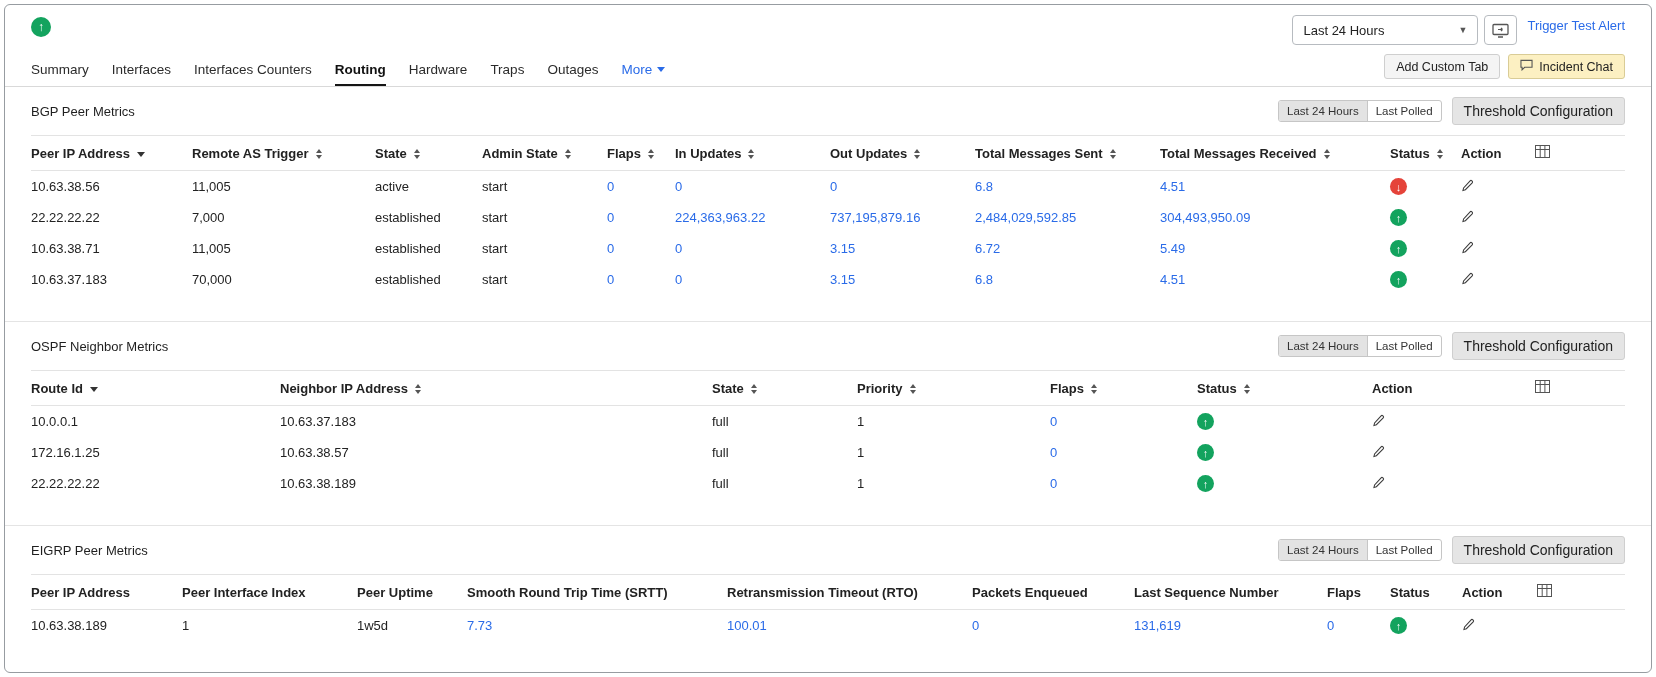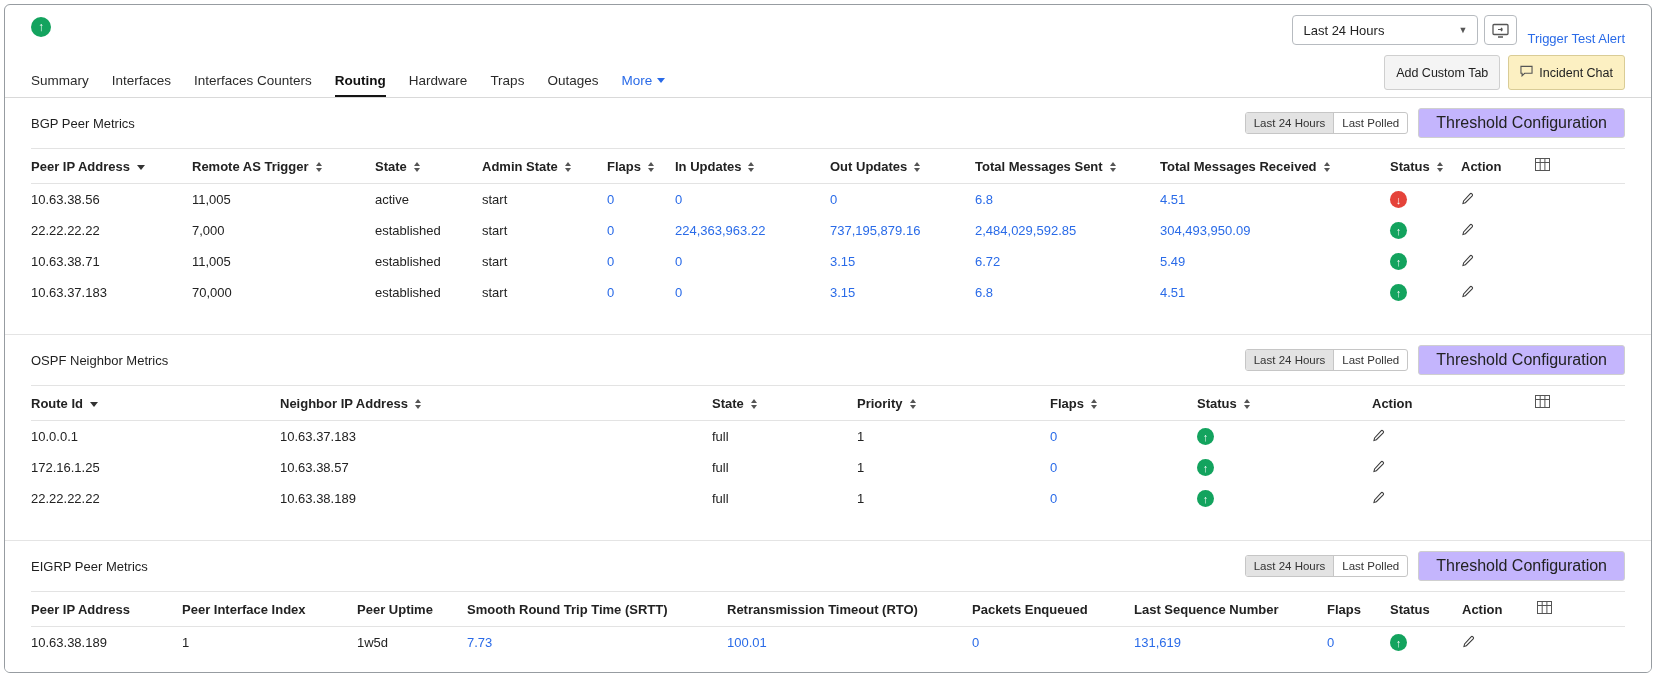--- a/index.html
+++ b/index.html
@@ -20,45 +20,45 @@
   .sub-row{display:flex;align-items:center;gap:9px;margin-top:3px;font-size:12px;color:#333}
   .network-link{color:var(--accent-link,#2a6be8);font-size:11.5px;text-decoration:none;cursor:pointer}
   .tag-ic{display:flex;align-items:center;cursor:pointer}
 
   .controls-r1{display:flex;align-items:flex-start}
   .select{display:flex;align-items:center;justify-content:space-between;width:186px;height:30px;
     border:1px solid #b7bbc0;border-radius:4px;padding:0 10px;font-size:13px;color:#222;cursor:pointer;background:#fff}
   .caret{font-size:9px;color:#555}
   .icon-btn{width:33px;height:30px;border:1px solid #b7bbc0;border-radius:4px;margin-left:6px;
     display:flex;align-items:center;justify-content:center;cursor:pointer;background:#fff}
-  .tta{color:var(--accent-link,#2a6be8);font-size:13px;margin-left:10px;margin-top:16px;text-decoration:none;cursor:pointer}
+  .tta{color:var(--accent-link,#2a6be8);font-size:13px;margin-left:10px;margin-top:3px;text-decoration:none;cursor:pointer}
 
   .row2{display:flex;justify-content:space-between;align-items:flex-end;margin-top:9px}
   .tab-bar{display:flex;gap:23px;font-size:13.5px;color:#2b2b2b;}
   .tab{padding:6px 0 9px;cursor:pointer;white-space:nowrap}
   .tab.active{font-weight:700;color:#111;border-bottom:2.5px solid #151515;padding-bottom:7px}
   .tab-more{color:var(--accent-link,#2a6be8);display:flex;align-items:center;gap:5px}
   .caret-more{width:0;height:0;border-left:4px solid transparent;border-right:4px solid transparent;
     border-top:5px solid var(--accent-link,#2a6be8)}
   .row2-buttons{display:flex;gap:8px;padding-bottom:7px}
-  .btn{height:35px;padding:0 11px;font-size:12.5px;border:1px solid #cfcfcf;border-radius:3px;background:#f4f4f4;
+  .btn{height:25px;padding:0 11px;font-size:12.5px;border:1px solid #cfcfcf;border-radius:3px;background:#f4f4f4;
     display:flex;align-items:center;gap:6px;color:#222;cursor:pointer;white-space:nowrap}
   .btn.incident{background:var(--incident-chat-bg,#fcf0c2);border-color:#d9cc96}
   .divider{border-top:1px solid #d9d9d9}
 
   
   .section{padding:10px 26px 26px;background:#fff}
   .section + .section{border-top:1px solid #e4e4e4}
   .section-head{display:flex;justify-content:space-between;align-items:center;margin-bottom:10px;min-height:26px}
   .section-title{font-size:13px;color:#1f1f1f}
   .section-controls{display:flex;align-items:center;gap:10px}
   .seg{display:flex;border:1px solid #c6c6c6;border-radius:3px;overflow:hidden;font-size:11.5px;color:#333;background:#fff}
   .seg span{padding:4px 8px;cursor:pointer;white-space:nowrap}
   .seg .on{background:#e3e3e3;border-right:1px solid #c6c6c6}
-  .thresh{font-size:16px;border:1px solid #cfcfcf;background:#c4b5fd;border-radius:3px;padding:5px 17px;color:#222;cursor:pointer;white-space:nowrap}
+  .thresh{font-size:14px;border:1px solid #cfcfcf;background:#e5e5e5;border-radius:3px;padding:5px 11px;color:#222;cursor:pointer;white-space:nowrap}
 
   
   table.metrics{width:100%;border-collapse:collapse;table-layout:fixed}
   table.metrics th{font-size:13px;font-weight:700;color:#222;text-align:left;padding:9px 6px;
     border-top:1px solid #e3e3e3;border-bottom:1px solid #e3e3e3;white-space:nowrap;overflow:hidden}
   table.metrics td{font-size:13px;color:#222;padding:7px 6px;white-space:nowrap;overflow:hidden}
   table.metrics th:first-child,table.metrics td:first-child{padding-left:0}
   .cell-link{color:var(--accent-link,#2a6be8);text-decoration:none;cursor:pointer}
   .status-dot{display:inline-flex;width:17px;height:17px;border-radius:50%;color:#fff;font-size:11px;font-weight:bold;
     align-items:center;justify-content:center}

